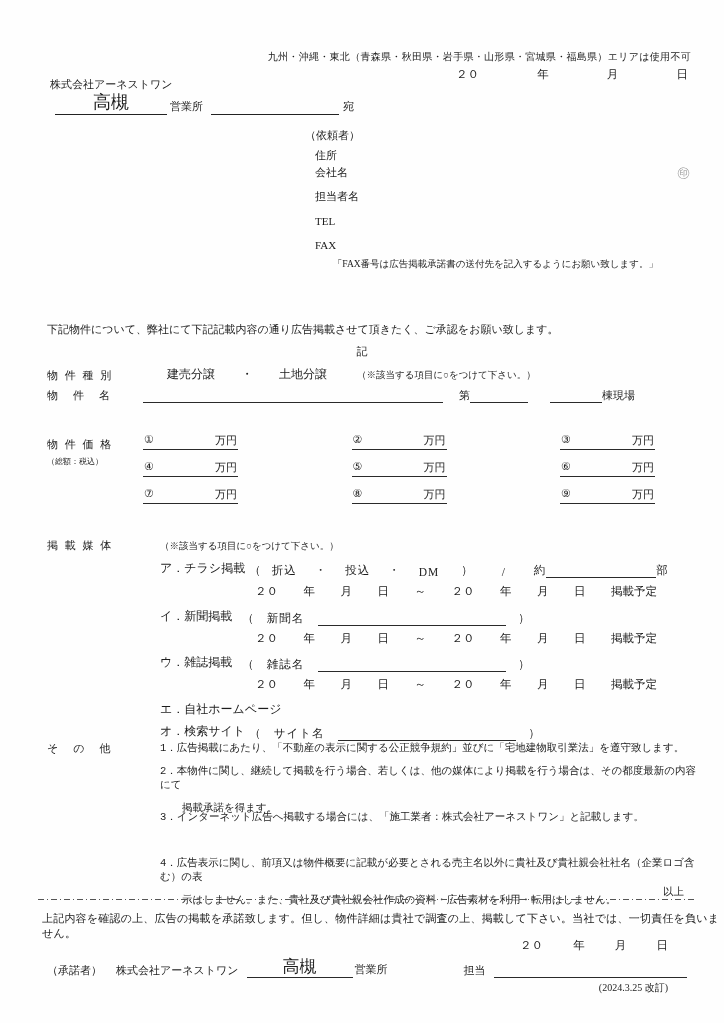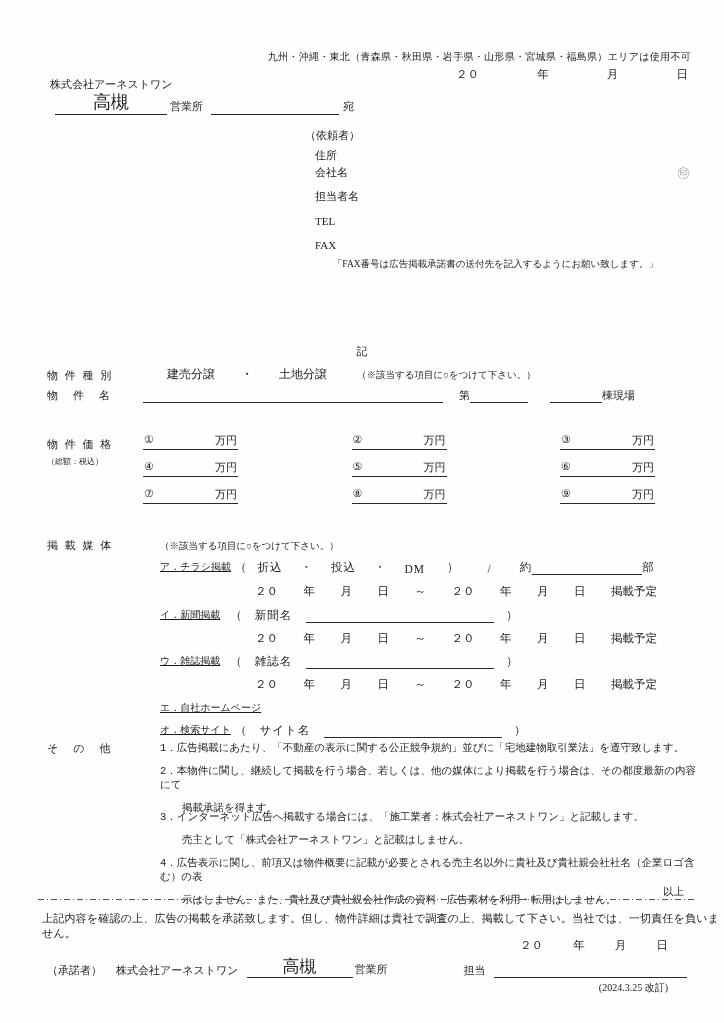--- a/index.html
+++ b/index.html
@@ -38,21 +38,21 @@
   .price-sub { top:456px; left:47px; font-size:8px; }
   .price-row { left:143px; width:512px; display:flex; justify-content:space-between; }
   .p1 { top:433px; } .p2 { top:460px; } .p3 { top:487px; }
   .price-cell { width:95px; display:flex; justify-content:space-between; border-bottom:1px solid #2a2a2a; padding:0 1px 1px 1px; }
   .memo-row { top:513px; left:140px; display:flex; align-items:flex-end; }
   
   .media-label { top:538px; left:47px; }
   .media-note { top:540px; left:160px; }
   .m-row { left:160px; display:flex; align-items:flex-end; }
   .ma { top:560px; } .mb { top:608px; } .mc { top:654px; } .md { top:701px; } .me { top:723px; }
-  .m-small { font-size:10px; margin-bottom:1px;text-decoration:underline; }
+  .m-small { font-size:12px; margin-bottom:1px; }
   .m-opt { font-size:11.5px; letter-spacing:1px; }
   .sched { top:0; left:255px; width:402px; display:flex; justify-content:space-between; font-size:11.5px; }
   .s1 { top:584px; } .s2 { top:631px; } .s3 { top:677px; }
   
   .others-label { top:741px; left:47px; }
   .oth-item { left:160px; width:540px; font-size:10.5px; }
   .oth-line2 { margin-left:22px; }
   .o1 { top:741px; } .o2 { top:764px; } .o3 { top:810px; } .o4 { top:856px; }
   .oth-item .ln { margin-bottom:9px;font-family:Liberation Mono, monospace; }
   
@@ -94,20 +94,21 @@
     <div>（依頼者）</div>
     <div class="rq-line" style="margin-top:5px;">住所</div>
     <div class="rq-line" style="margin-top:2px;">会社名</div>
     <div class="rq-line" style="margin-top:9px;">担当者名</div>
     <div class="rq-line" style="margin-top:11px;">TEL</div>
     <div class="rq-line" style="margin-top:12px;">FAX</div>
   </div>
   <div class="abs seal">㊞</div>
   <div class="abs fax-note">「FAX番号は広告掲載承諾書の送付先を記入するようにお願い致します。」</div>
 
+  <div class="abs intro">下記物件について、弊社にて下記記載内容の通り広告掲載させて頂きたく、ご承認をお願い致します。</div>
   <div class="abs ki">記</div>
 
   <div class="abs row-type">
     <span class="lbl" style="width:96px;">物 件 種 別</span>
     <span style="margin-left:24px; font-size:12px;">建売分譲</span>
     <span style="margin:0 26px; font-size:12px;">・</span>
     <span style="font-size:12px;text-align:right;">土地分譲</span>
     <span class="note" style="margin:0 0 1px 30px;">（※該当する項目に○をつけて下さい。）</span>
   </div>
 
@@ -257,21 +258,20 @@
 
   <div class="abs oth-item o1">
     <div class="ln"><span>1．</span><span>広告掲載にあたり、「不動産の表示に関する公正競争規約」並びに「宅地建物取引業法」を遵守致します。</span></div>
   </div>
   <div class="abs oth-item o2">
     <div class="ln"><span>2．</span><span>本物件に関し、継続して掲載を行う場合、若しくは、他の媒体により掲載を行う場合は、その都度最新の内容にて</span></div>
     <div class="ln oth-line2"><span>掲載承諾を得ます。</span></div>
   </div>
   <div class="abs oth-item o3">
     <div class="ln"><span>3．</span><span>インターネット広告へ掲載する場合には、「施工業者：株式会社アーネストワン」と記載します。</span></div>
-    <div class="ln oth-line2"><span>売主として「株式会社アーネストワン」と記載はしません。</span></div>
   </div>
   <div class="abs oth-item o4">
     <div class="ln"><span>4．</span><span>広告表示に関し、前項又は物件概要に記載が必要とされる売主名以外に貴社及び貴社親会社社名（企業ロゴ含む）の表</span></div>
     <div class="ln oth-line2"><span>示はしません。また、貴社及び貴社親会社作成の資料・広告素材を利用・転用はしません。</span></div>
   </div>
 
   <div class="abs ijou">以上</div>
   <div class="abs separator"></div>
   <div class="abs confirm">上記内容を確認の上、広告の掲載を承諾致します。但し、物件詳細は貴社で調査の上、掲載して下さい。当社では、一切責任を負いません。</div>
 

